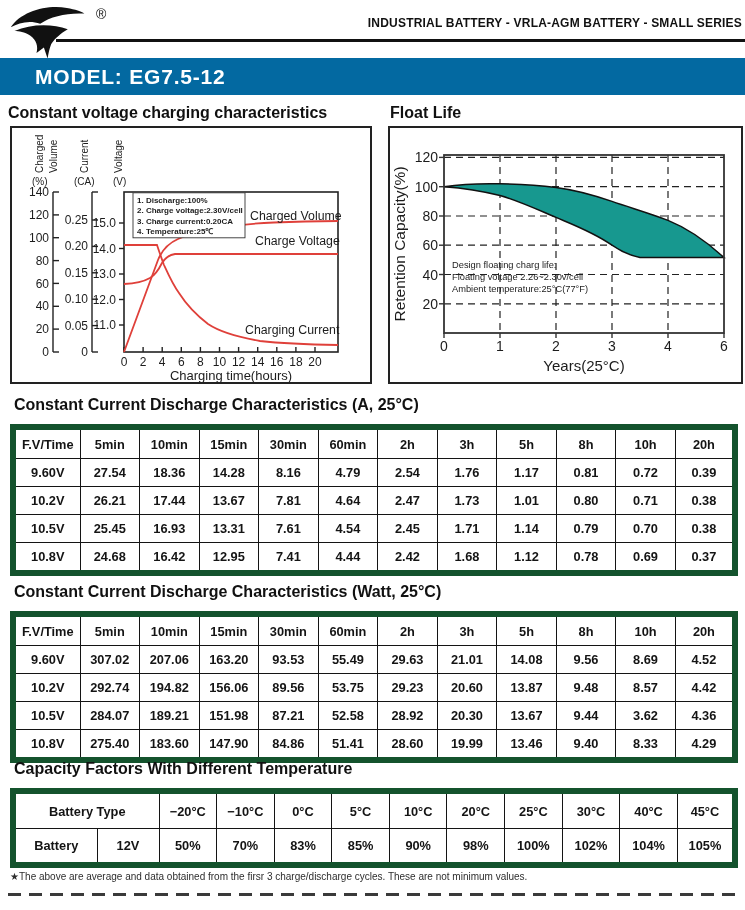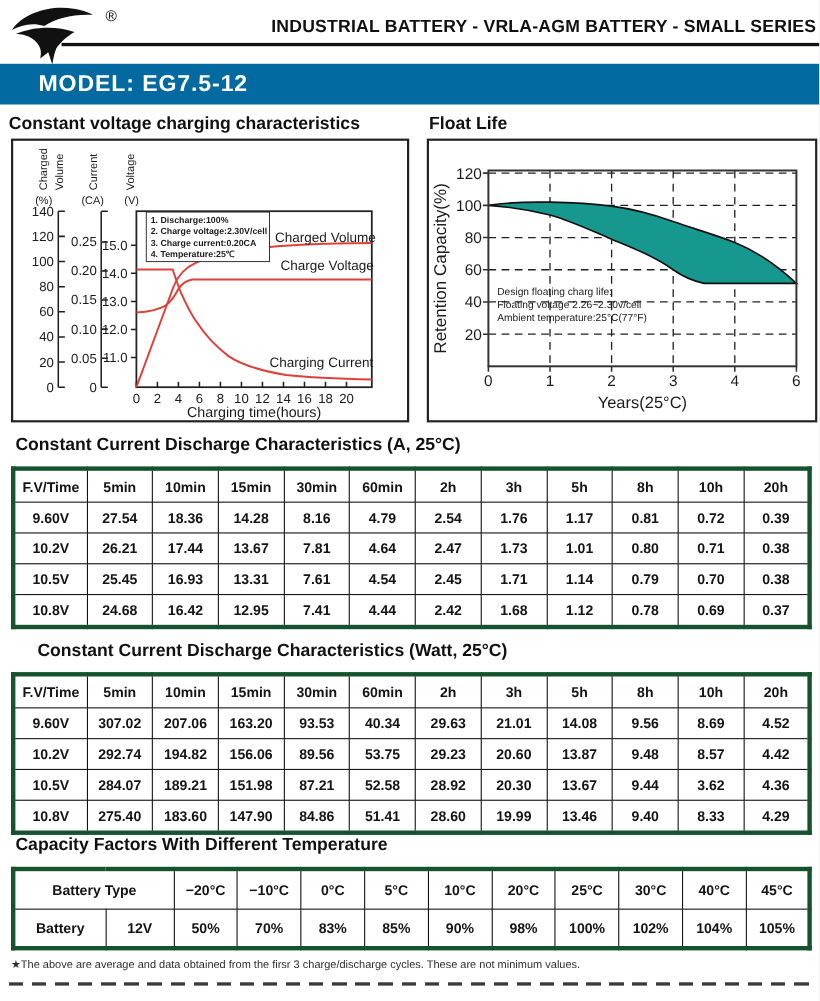--- a/index.html
+++ b/index.html
@@ -2,21 +2,21 @@
 <html><head>
 <meta charset="utf-8">
 <style>
   html,body{margin:0;padding:0;background:#e9e9e9;}
   .page{position:relative;width:745px;height:910px;background:#ffffff;margin:0 auto;
         font-family:"Liberation Sans",sans-serif;color:#1a1a1a;overflow:hidden;}
 
   
   .logo{position:absolute;left:8px;top:2px;width:92px;height:58px;}
   .regmark{position:absolute;left:96px;top:6px;font-size:14px;color:#111;}
-  .hdr-title{position:absolute;right:3px;top:16px;font-size:16px;font-weight:bold;
+  .hdr-title{position:absolute;right:3px;top:16px;font-size:12px;font-weight:bold;
              letter-spacing:0.2px;white-space:nowrap;color:#111;}
   .hdr-rule{position:absolute;left:56px;right:0;top:39px;height:2.5px;background:#111;}
 
   
   .banner{position:absolute;left:0;top:58px;width:745px;height:37px;background:#0369a1;}
   .banner-text{position:absolute;left:35px;top:0;line-height:37px;font-size:21px;
                font-weight:bold;color:#fff;letter-spacing:0.8px;}
 
   
   .sec-title{position:absolute;font-size:16px;font-weight:bold;color:#111;white-space:nowrap;}
@@ -24,23 +24,23 @@
   #t-fl{left:390px;top:104px;}
 
   
   .chart-box{position:absolute;top:126px;border:2px solid #222;background:#fff;}
   #box-cv{left:10px;width:358px;height:254px;}
   #box-fl{left:388px;width:351px;height:254px;}
   svg text{font-family:"Liberation Sans",sans-serif;fill:#1c1c1c;}
 
   
   .tbl-heading{position:absolute;left:14px;font-size:16px;font-weight:bold;color:#111;white-space:nowrap;}
-  #h-tbl1{top:396px;text-align:right;} #h-tbl2{top:583px;margin-left:20px;} #h-tbl3{top:760px;}
+  #h-tbl1{top:396px;text-align:right;} #h-tbl2{top:583px;} #h-tbl3{top:760px;}
   table.grid{position:absolute;left:10px;width:728px;border-collapse:collapse;
-             table-layout:fixed;border:4px solid #14532d;}
+             table-layout:fixed;border:6px solid #14532d;}
   #tbl1{top:424px;} #tbl2{top:611px;} #tbl3{top:788px;}
   table.grid th,table.grid td{border:1.5px solid #141414;text-align:center;vertical-align:middle;
              font-size:12.8px;font-weight:bold;padding:0;color:#141414;background:#fff;}
   .t-std th{height:28px;} .t-std td{height:27px;}
   .t-temp th{height:34px;} .t-temp td{height:33px;}
 
   
   .footnote{position:absolute;left:10px;top:871px;width:730px;font-size:10px;color:#2e2e2e;white-space:nowrap;}
   .dash-rule{position:absolute;left:8px;top:893px;width:732px;height:3px;
              background:repeating-linear-gradient(90deg,#3a3a3a 0 13px,transparent 13px 21px);}
@@ -345,21 +345,21 @@
           <th>20h</th>
         </tr>
       </thead>
       <tbody>
         <tr>
           <td>9.60V</td>
           <td>307.02</td>
           <td>207.06</td>
           <td>163.20</td>
           <td>93.53</td>
-          <td>40.34</td>
+          <td>55.49</td>
           <td>29.63</td>
           <td>21.01</td>
           <td>14.08</td>
           <td>9.56</td>
           <td>8.69</td>
           <td>4.52</td>
         </tr>
         <tr>
           <td>10.2V</td>
           <td>292.74</td>

